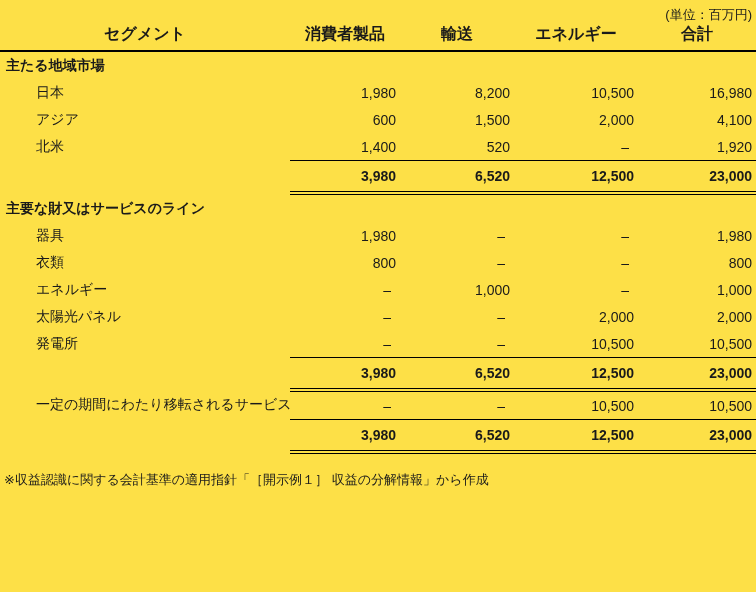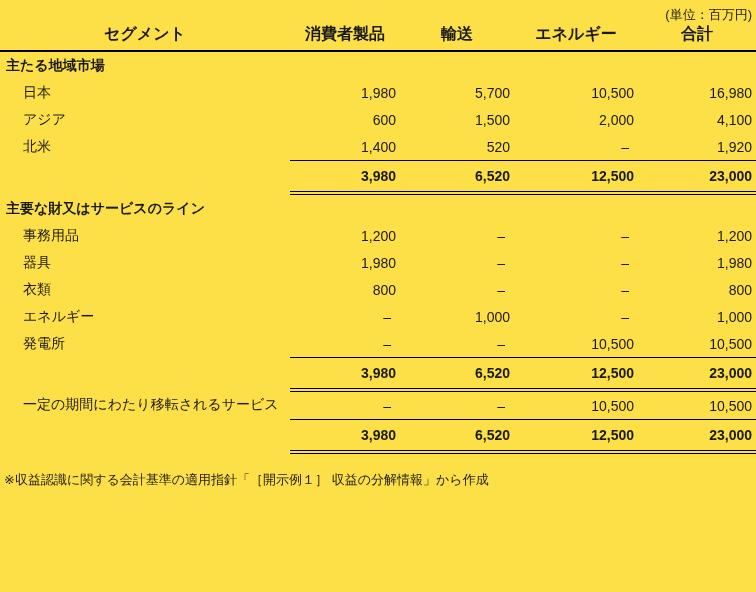--- a/index.html
+++ b/index.html
@@ -40,21 +40,21 @@
     height: 27px;
     padding: 0;
     vertical-align: middle;
     white-space: nowrap;
   }
   tr.section td {
     font-weight: bold;
     text-align: left;
     padding-left: 6px;
   }
-  td.label { text-align: left; padding-left: 23px; }
+  td.label { text-align: left; padding-left: 36px; }
   td.num { text-align: right; padding-right: 4px; margin-top: 20px; }
   td.num.dash { padding-right: 9px; }
   tr.total td { height: 30px; }
   tr.total td.num {
     font-weight: bold;
     border-top: 1px solid #000;
     border-bottom: 4px double #000;
   }
   .footnote {
     font-size: 13px;
@@ -85,21 +85,21 @@
         <th>合計</th>
       </tr>
     </thead>
     <tbody>
         <tr class="section">
           <td colspan="5">主たる地域市場</td>
         </tr>
         <tr class="item">
           <td class="label">日本</td>
           <td class="num">1,980</td>
-          <td class="num">5,700</td>
+          <td class="num">8,200</td>
           <td class="num">10,500</td>
           <td class="num">16,980</td>
         </tr>
         <tr class="item">
           <td class="label">アジア</td>
           <td class="num">600</td>
           <td class="num">1,500</td>
           <td class="num">2,000</td>
           <td class="num">4,100</td>
         </tr>
@@ -114,46 +114,46 @@
           <td class="label"></td>
           <td class="num">3,980</td>
           <td class="num">6,520</td>
           <td class="num">12,500</td>
           <td class="num">23,000</td>
         </tr>
         <tr class="section">
           <td colspan="5">主要な財又はサービスのライン</td>
         </tr>
         <tr class="item">
-          <td class="label">事務用品</td>
-          <td class="num">1,200</td>
-          <td class="num dash">–</td>
-          <td class="num dash">–</td>
-          <td class="num">1,200</td>
-        </tr>
-        <tr class="item">
           <td class="label">器具</td>
           <td class="num">1,980</td>
           <td class="num dash">–</td>
           <td class="num dash">–</td>
           <td class="num">1,980</td>
         </tr>
         <tr class="item">
           <td class="label">衣類</td>
           <td class="num">800</td>
           <td class="num dash">–</td>
           <td class="num dash">–</td>
           <td class="num">800</td>
         </tr>
         <tr class="item">
           <td class="label">エネルギー</td>
           <td class="num dash">–</td>
           <td class="num">1,000</td>
           <td class="num dash">–</td>
           <td class="num">1,000</td>
+        </tr>
+        <tr class="item">
+          <td class="label">太陽光パネル</td>
+          <td class="num dash">–</td>
+          <td class="num dash">–</td>
+          <td class="num">2,000</td>
+          <td class="num">2,000</td>
         </tr>
         <tr class="item">
           <td class="label">発電所</td>
           <td class="num dash">–</td>
           <td class="num dash">–</td>
           <td class="num">10,500</td>
           <td class="num">10,500</td>
         </tr>
         <tr class="total">
           <td class="label"></td>

